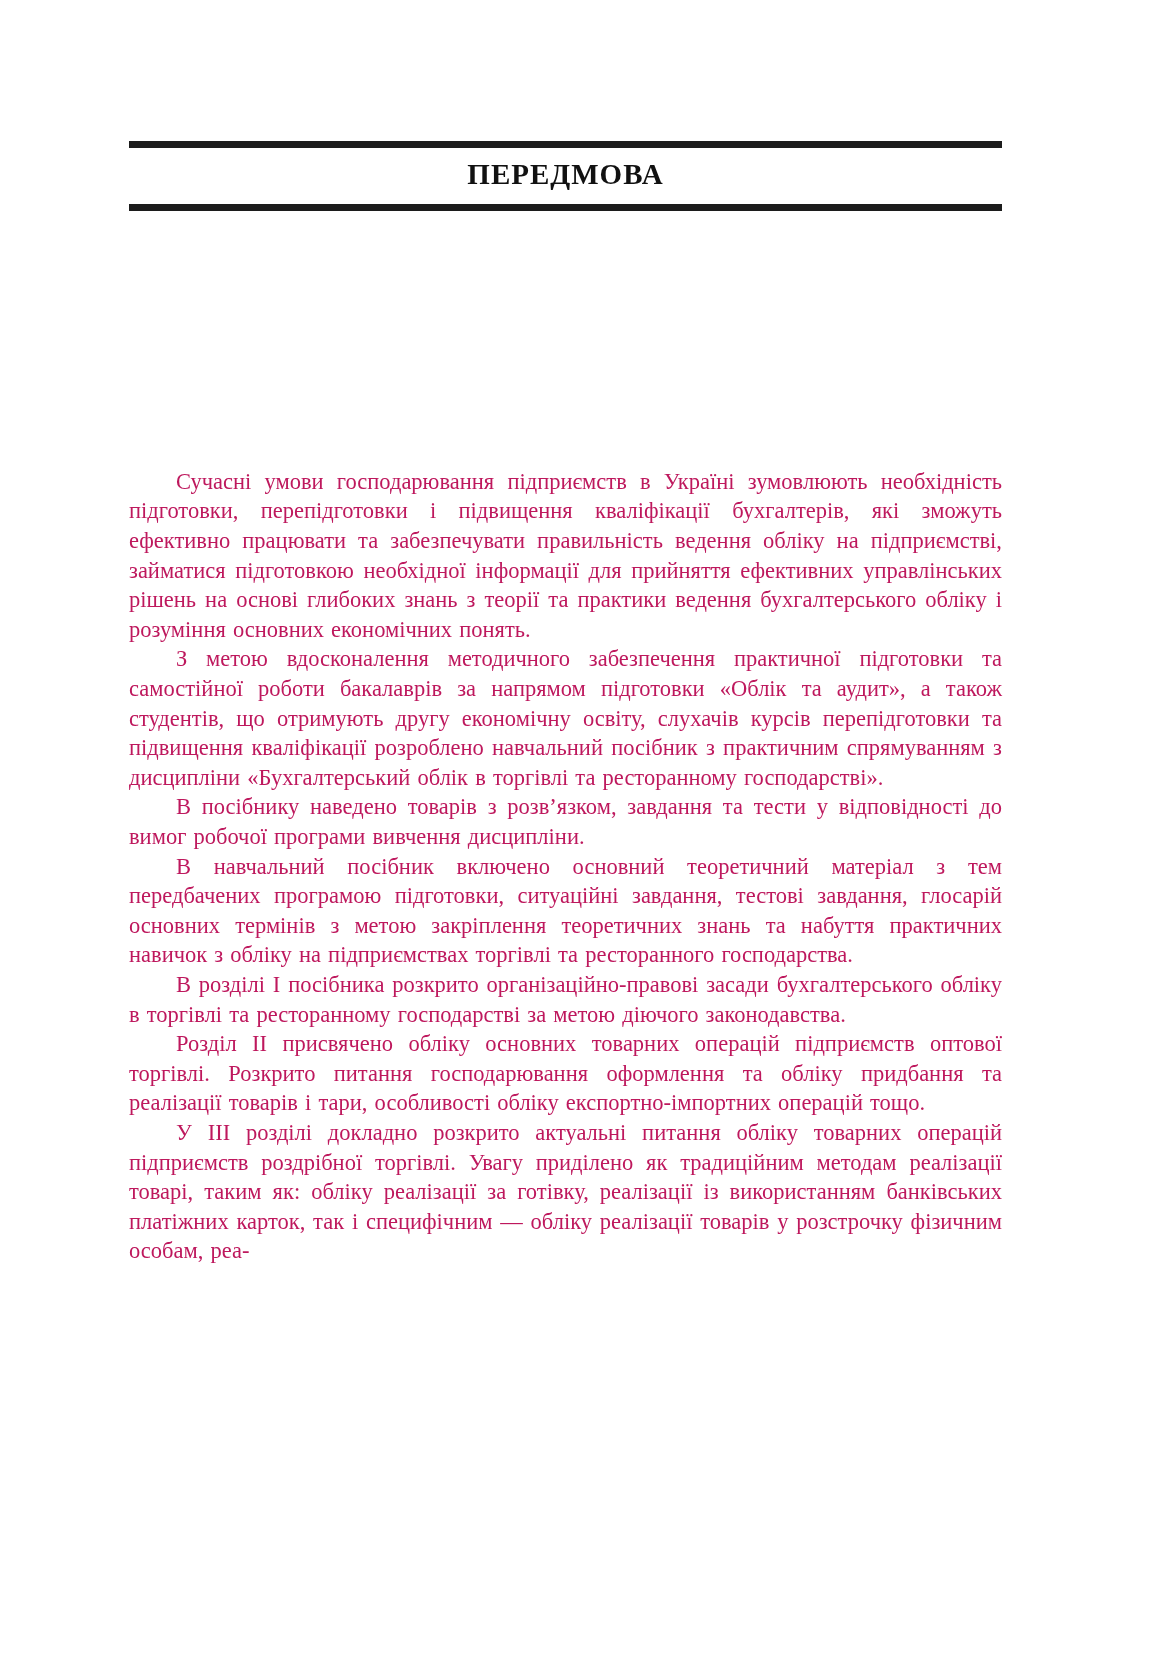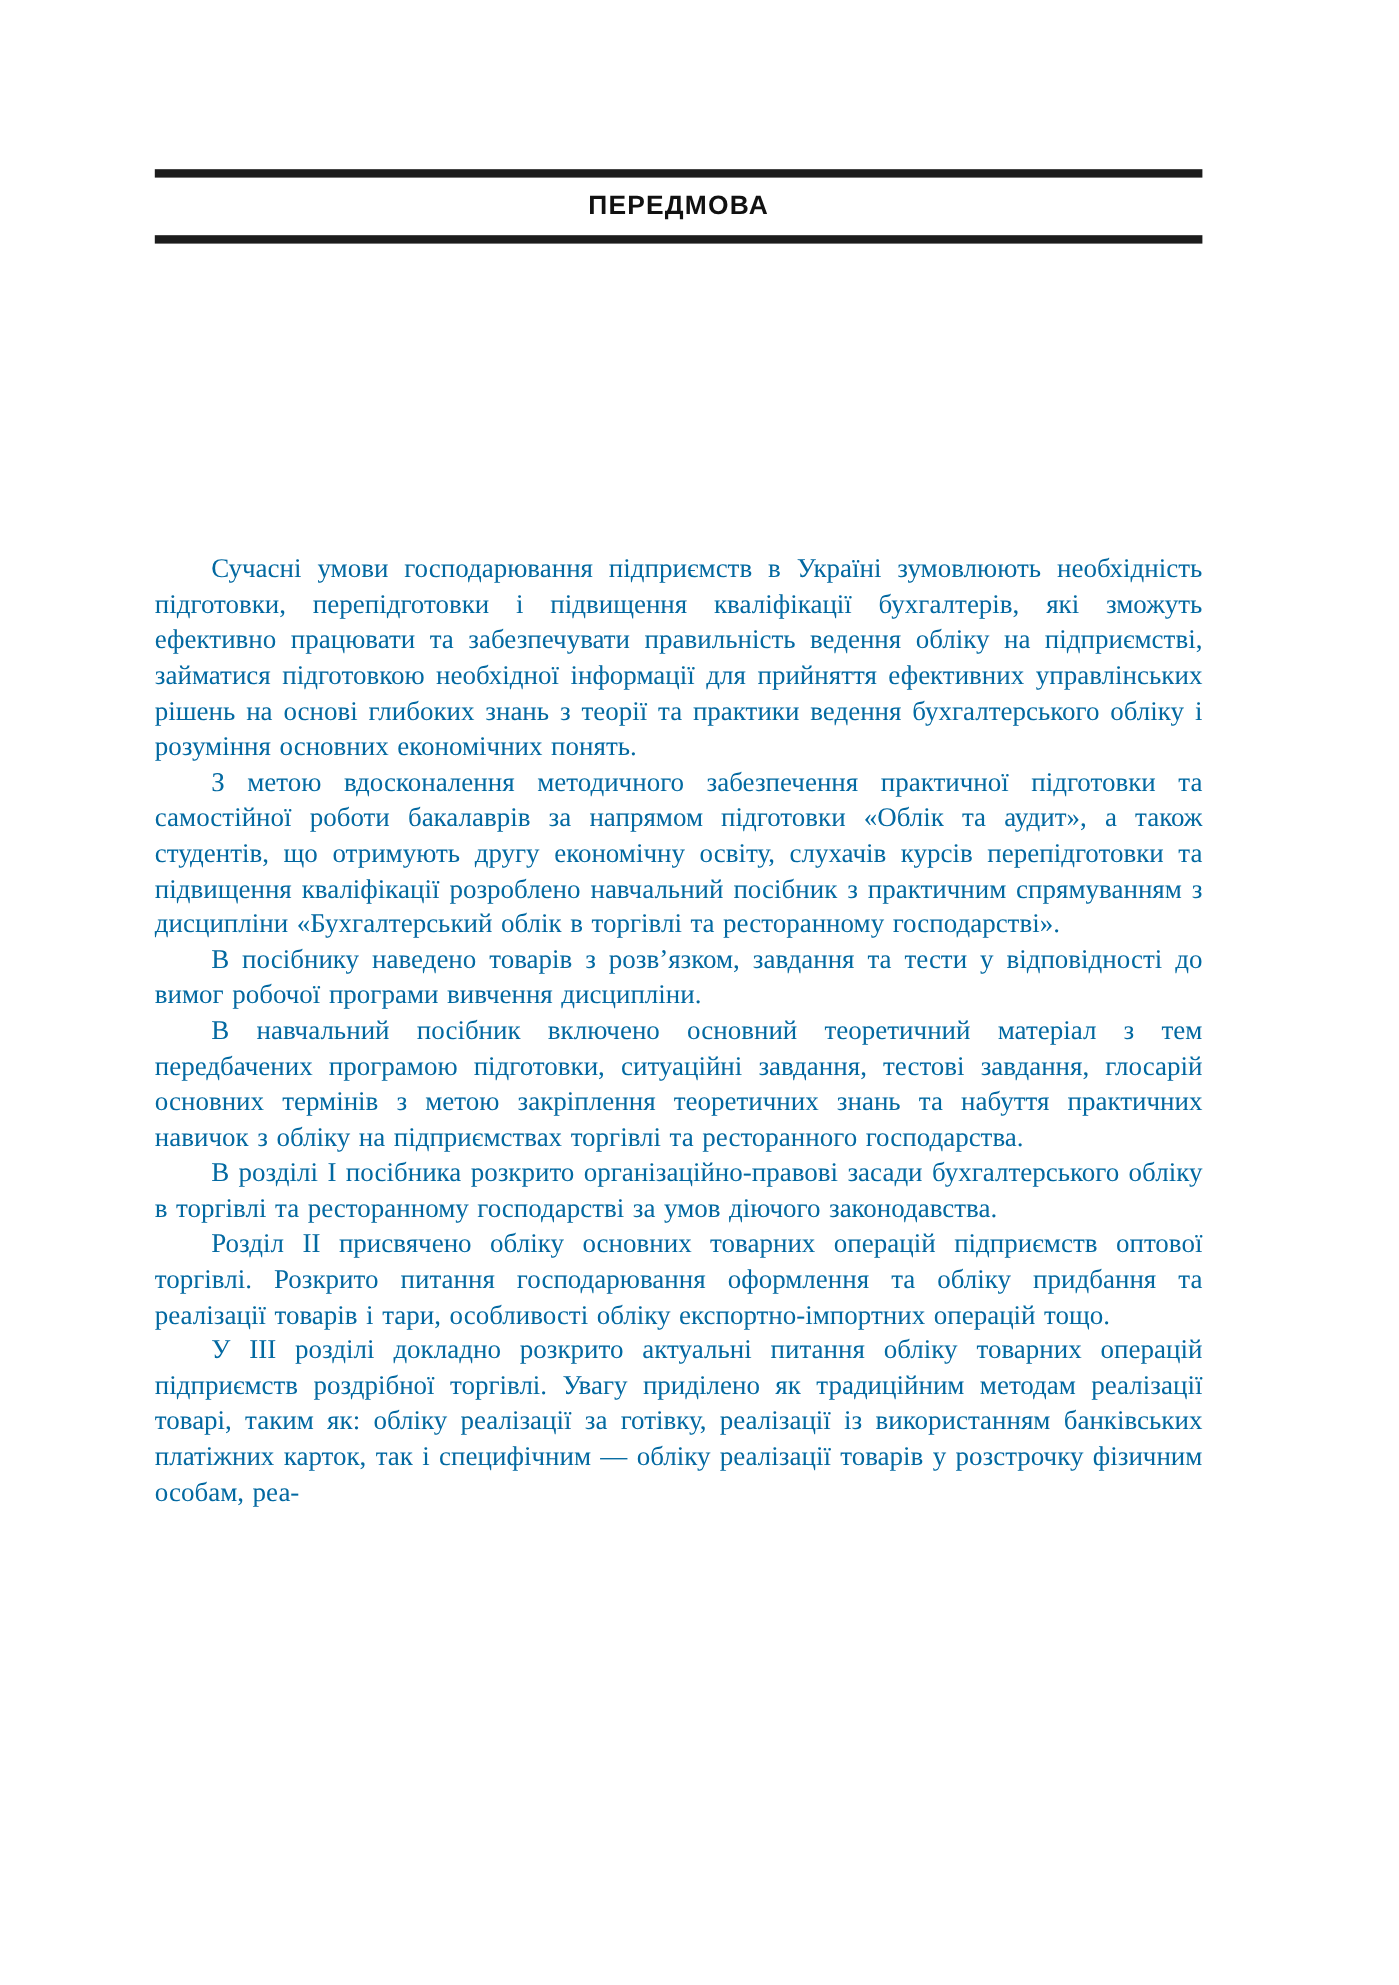--- a/index.html
+++ b/index.html
@@ -24,57 +24,57 @@
   }
   .title-block {
     margin-top: 141px;
   }
   .rule {
     height: 7px;
     background: #1c1c1c;
   }
   .page-title {
     text-align: center;
-    font-family: Liberation Sans, sans-serif;
+    font-family: Liberation Serif, serif;
     font-weight: bold;
-    font-size: 22px;
+    font-size: 29px;
     letter-spacing: 1px;
     color: #111111;
     padding: 11px 0 13px 0;
     line-height: 1.1;
   }
   .body-text {
     margin-top: 256px;
   }
   .body-text p.par {
     margin: 0;
     font-size: 22.5px;
     line-height: 29.6px;
     text-align: justify;
     text-indent: 47px;
     word-spacing: 1.5px;
-    color: #0369a1;
+    color: #be185d;
   }
 </style>
 </head>
 <body>
 
 <div class="page">
   <div class="content">
 
     <div class="title-block">
       <div class="rule"></div>
       <div class="page-title">ПЕРЕДМОВА</div>
       <div class="rule"></div>
     </div>
 
     <div class="body-text">
         <p class="par">Сучасні умови господарювання підприємств в Україні зумовлюють необхідність підготовки, перепідготовки і підвищення кваліфікації бухгалтерів, які зможуть ефективно працювати та забезпечувати правильність ведення обліку на підприємстві, займатися підготовкою необхідної інформації для прийняття ефективних управлінських рішень на основі глибоких знань з теорії та практики ведення бухгалтерського обліку і розуміння основних економічних понять.</p>
         <p class="par">З метою вдосконалення методичного забезпечення практичної підготовки та самостійної роботи бакалаврів за напрямом підготовки «Облік та аудит», а також студентів, що отримують другу економічну освіту, слухачів курсів перепідготовки та підвищення кваліфікації розроблено навчальний посібник з практичним спрямуванням з дисципліни «Бухгалтерський облік в торгівлі та ресторанному господарстві».</p>
         <p class="par">В посібнику наведено товарів з розв’язком, завдання та тести у відповідності до вимог робочої програми вивчення дисципліни.</p>
         <p class="par">В навчальний посібник включено основний теоретичний матеріал з тем передбачених програмою підготовки, ситуаційні завдання, тестові завдання, глосарій основних термінів з метою закріплення теоретичних знань та набуття практичних навичок з обліку на підприємствах торгівлі та ресторанного господарства.</p>
-        <p class="par">В розділі I посібника розкрито організаційно-правові засади бухгалтерського обліку в торгівлі та ресторанному господарстві за умов діючого законодавства.</p>
+        <p class="par">В розділі I посібника розкрито організаційно-правові засади бухгалтерського обліку в торгівлі та ресторанному господарстві за метою діючого законодавства.</p>
         <p class="par">Розділ II присвячено обліку основних товарних операцій підприємств оптової торгівлі. Розкрито питання господарювання оформлення та обліку придбання та реалізації товарів і тари, особливості обліку експортно-імпортних операцій тощо.</p>
         <p class="par">У III розділі докладно розкрито актуальні питання обліку товарних операцій підприємств роздрібної торгівлі. Увагу приділено як традиційним методам реалізації товарі, таким як: обліку реалізації за готівку, реалізації із використанням банківських платіжних карток, так і специфічним — обліку реалізації товарів у розстрочку фізичним особам, реа-</p>
       </div>
 
   </div>
 </div>
 
 </body></html>

